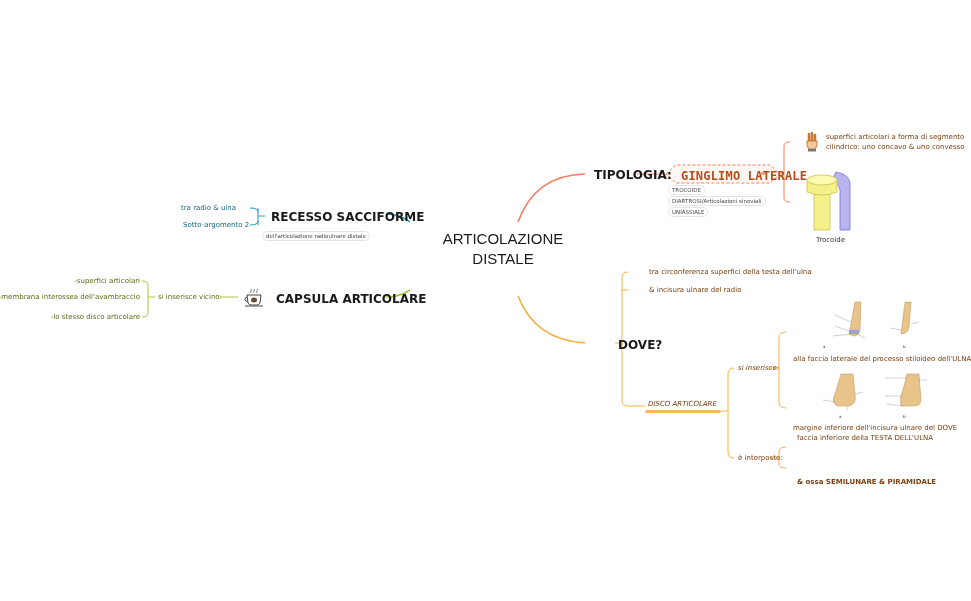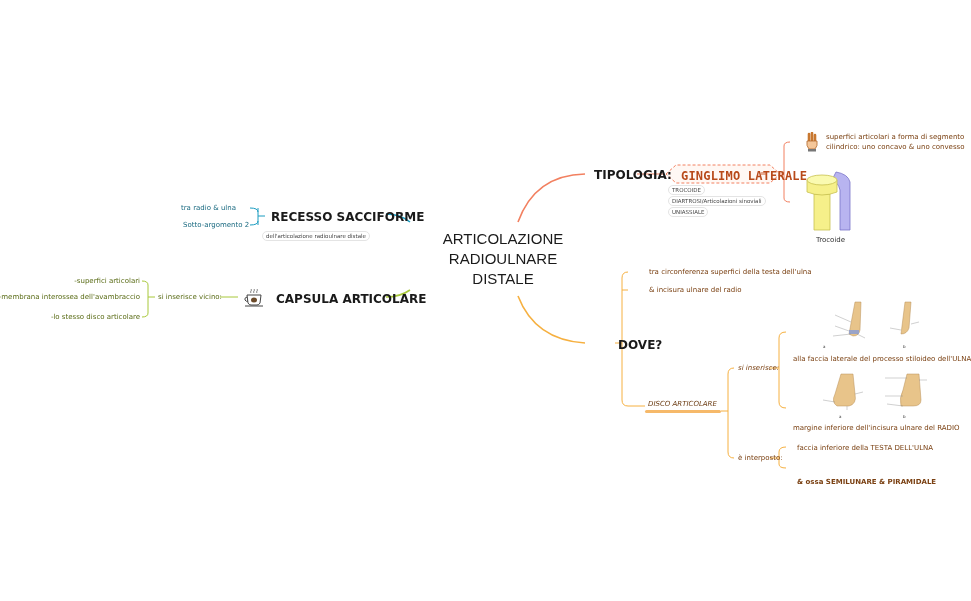--- a/index.html
+++ b/index.html
@@ -55,21 +55,20 @@
   <path d="M779 338 Q779 332 786 332 M779 402 Q779 408 786 408" stroke="#f6b040" stroke-width="1" fill="none"></path>
 
   <path d="M770 458 L779 458 M779 452 L779 464" stroke="#f6b040" stroke-width="1" fill="none"></path>
   <path d="M779 452 Q779 447 786 447 M779 464 Q779 468 786 468" stroke="#f6b040" stroke-width="1" fill="none"></path>
 
   <path d="M666 174 L676 165 L770 165 L780 174 L770 183 L676 183 Z" stroke="#f28060" stroke-width="1" stroke-dasharray="3,2" fill="#fff8f4"></path>
 </svg>
 
 <div class="abs central">
   <div>ARTICOLAZIONE</div>
-  <div>RADIOULNARE</div>
   <div>DISTALE</div>
 </div>
 
 <div class="abs main-topic" style="left:271px;top:210px;">RECESSO SACCIFORME</div>
 <div class="abs sub teal" style="left:181px;top:204px;">tra radio &amp; ulna</div>
 <div class="abs sub teal" style="left:183px;top:221px;">Sotto-argomento 2</div>
 <div class="abs label-chip" style="left:262px;top:231px;">dell'articolazione radioulnare distale</div>
 
 <div class="abs" style="left:243px;top:288px;width:22px;height:20px;">
   <svg width="22" height="20" viewBox="0 0 22 20">
@@ -138,17 +137,17 @@
 <div class="abs" style="left:815px;top:372px;width:140px;height:50px;">
   <svg width="140" height="50" viewBox="0 0 140 50">
     <path d="M26 2 L38 2 L40 22 Q42 32 34 34 L22 34 Q16 30 20 22 Z" fill="#e8c48a" stroke="#b8905a" stroke-width="0.5"></path>
     <path d="M8 28 L20 30 M48 20 L40 22 M32 38 L32 34" stroke="#888" stroke-width="0.4"></path>
     <path d="M92 2 L104 2 L106 28 Q106 34 98 34 L86 34 Q84 26 88 18 Z" fill="#e8c48a" stroke="#b8905a" stroke-width="0.5"></path>
     <path d="M70 6 L92 6 M112 8 L104 8 M70 24 L88 24 M72 32 L88 34" stroke="#888" stroke-width="0.4"></path>
     <text x="24" y="46" font-size="4" fill="#333">a</text>
     <text x="88" y="46" font-size="4" fill="#333">b</text>
   </svg>
 </div>
-<div class="abs sub brown" style="left:793px;top:424px;">margine inferiore dell'incisura ulnare del RADIO</div>
+<div class="abs sub brown" style="left:793px;top:424px;">margine inferiore dell'incisura ulnare del DOVE</div>
 
 <div class="abs sub brown" style="left:738px;top:454px;">è interposto:</div>
-<div class="abs sub brown" style="left:797px;top:444px;">faccia inferiore della TESTA DELL'ULNA</div>
+<div class="abs sub brown" style="left:797px;top:434px;">faccia inferiore della TESTA DELL'ULNA</div>
 <div class="abs sub brown" style="left:797px;top:478px;font-weight:bold;">&amp; ossa SEMILUNARE &amp; PIRAMIDALE</div>
 
 </body></html>

